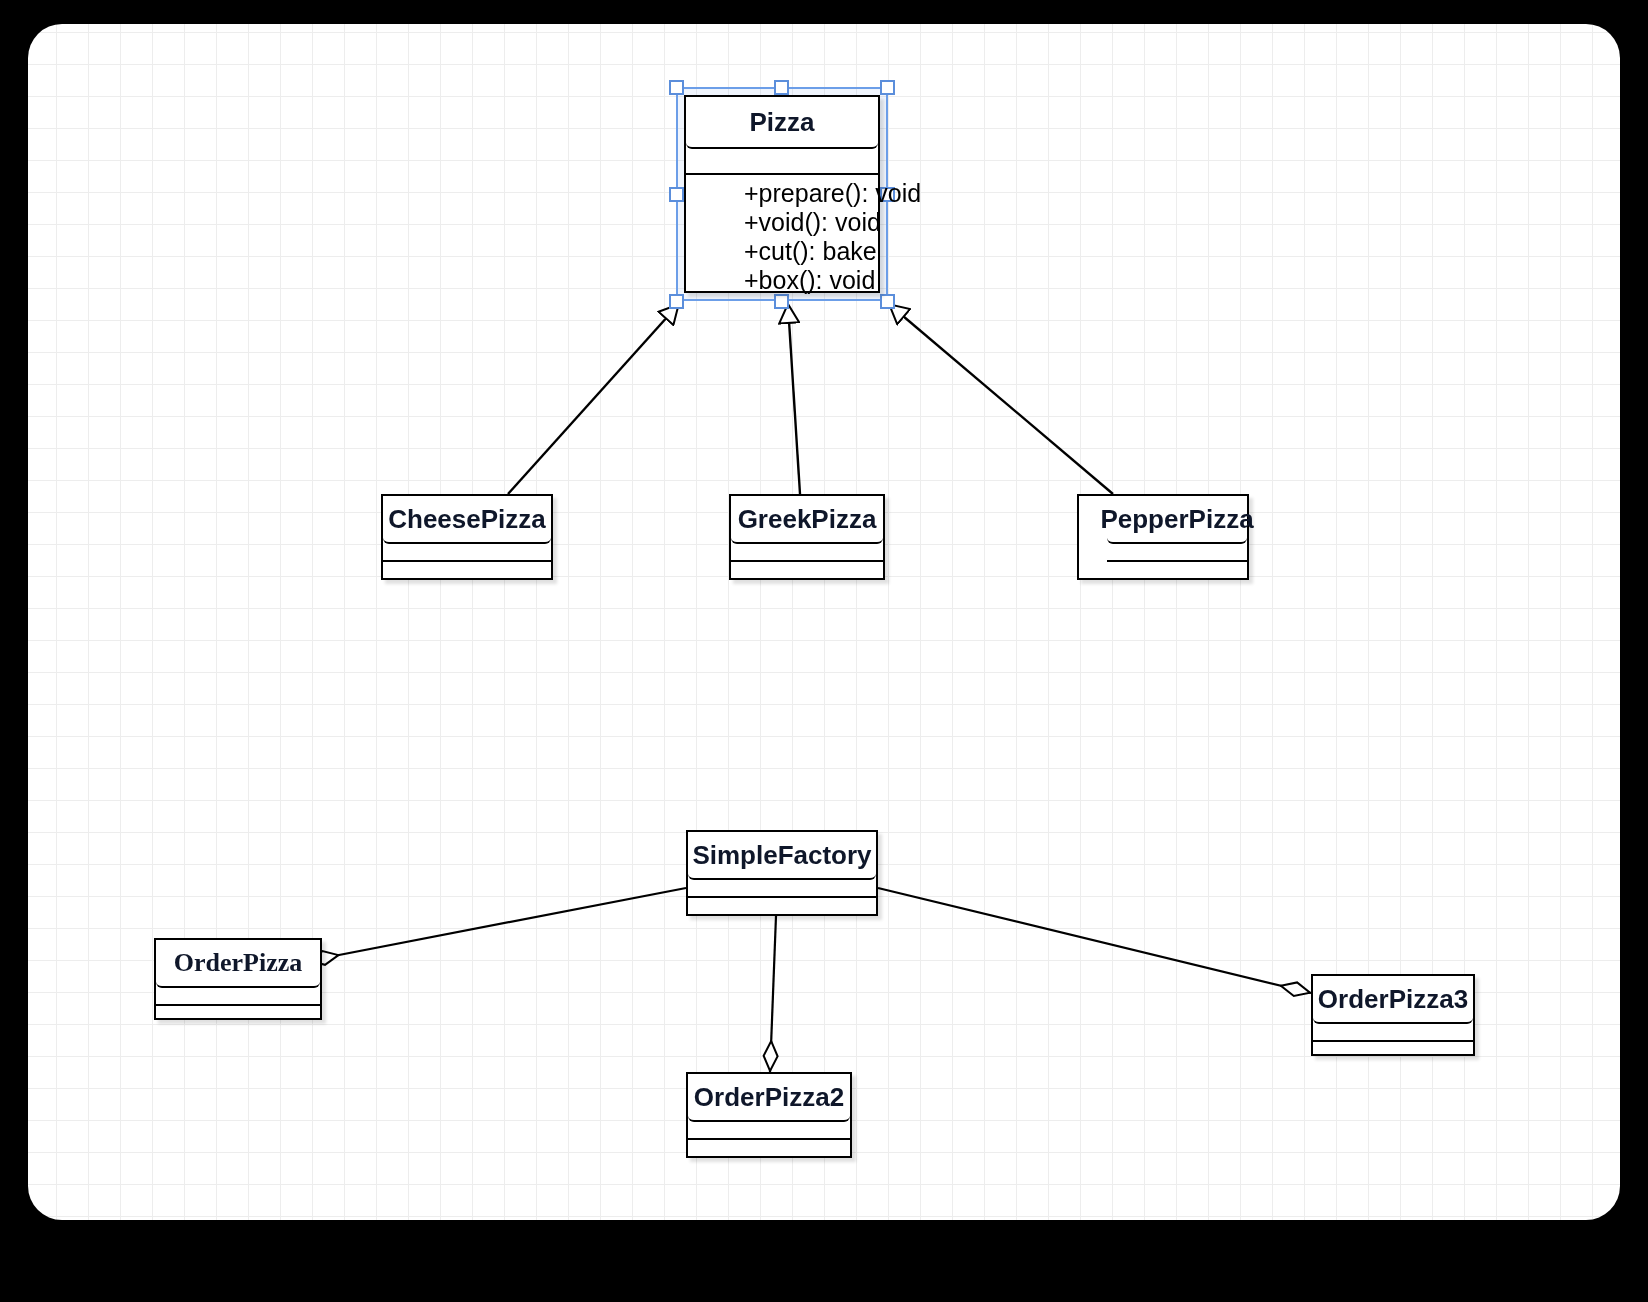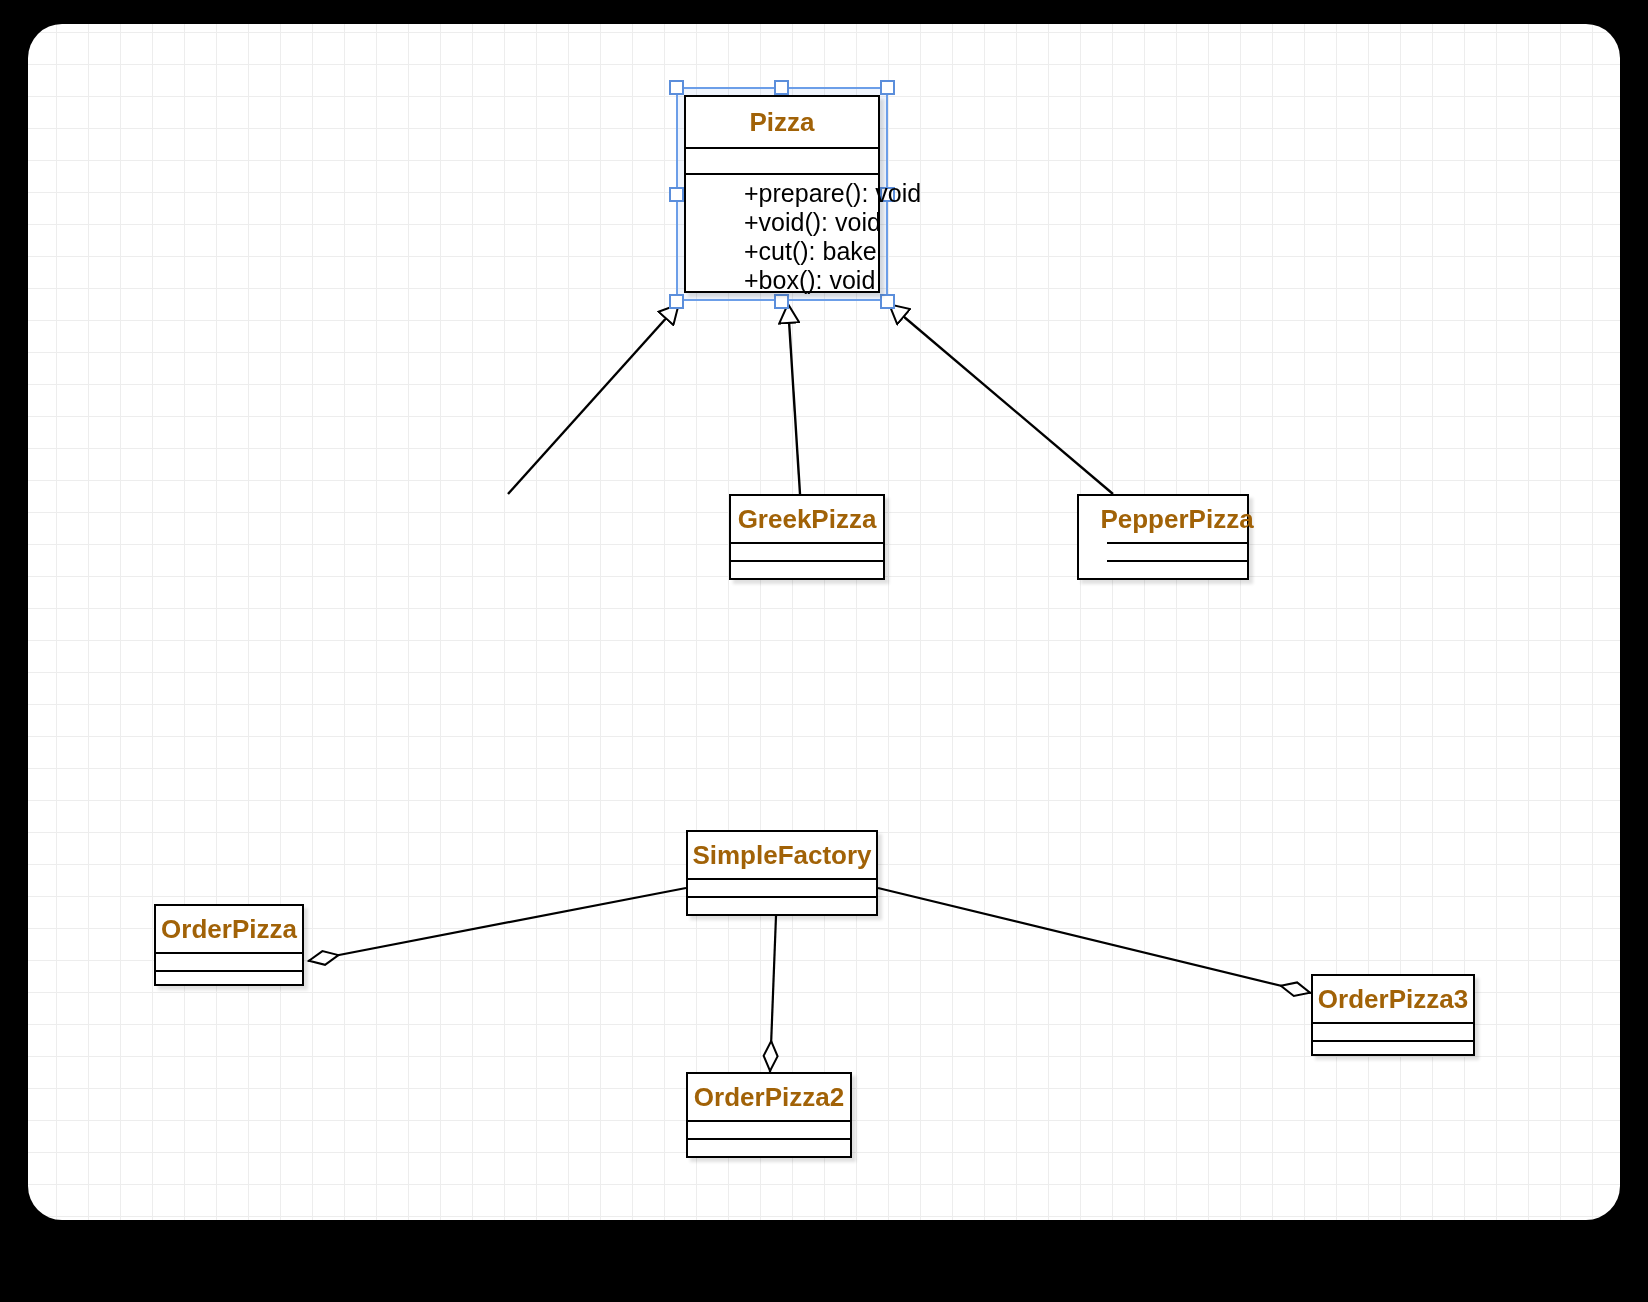--- a/index.html
+++ b/index.html
@@ -45,26 +45,27 @@
   .uml-node {
     position: absolute;
     box-sizing: border-box;
     background: #ffffff;
     border: 2px solid #000000;
     box-shadow: 4px 4px 3px rgba(0,0,0,0.12);
   }
   .uml-title {
     text-align: center;
     font-weight: bold;
-    color: #a16207;
+    color: #0f172a;
     border-bottom: 2px solid #000000;
     box-sizing: border-box;
     display: flex;
     align-items: center;
     justify-content: center;
+    border-radius: 6px;
   }
   .uml-attrs {
     border-bottom: 2px solid #000000;
     box-sizing: border-box;
   }
   .uml-methods {
     box-sizing: border-box;
     padding: 4px 10px 6px 10px;
   }
   .uml-method-line {
@@ -107,21 +108,21 @@
 
   
   .sub-node .uml-title { height: 48px; font-size: 26px; }
   .sub-node .uml-attrs { height: 18px; }
   .sub-node .uml-methods { height: 18px; padding: 0; }
 
   #node-cheesepizza { left: 381px; top: 494px; width: 172px; height: 86px; }
   #node-greekpizza  { left: 729px; top: 494px; width: 156px; height: 86px; }
   #node-pepperpizza { left: 1077px; top: 494px; width: 172px; height: 86px; padding-left: 28px; }
   #node-simplefactory { left: 686px; top: 830px; width: 192px; height: 86px; }
-  #node-orderpizza  { left: 154px; top: 904px; width: 150px; height: 82px; }
+  #node-orderpizza  { left: 154px; top: 938px; width: 168px; height: 82px; font-family: Liberation Serif, serif; }
   #node-orderpizza2 { left: 686px; top: 1072px; width: 166px; height: 86px; }
   #node-orderpizza3 { left: 1311px; top: 974px; width: 164px; height: 82px; }
 
   #node-orderpizza .uml-title,
   #node-orderpizza2 .uml-title,
   #node-orderpizza3 .uml-title,
   #node-simplefactory .uml-title { height: 48px; font-size: 26px; }
   #node-orderpizza .uml-attrs,
   #node-orderpizza2 .uml-attrs,
   #node-orderpizza3 .uml-attrs,
@@ -183,20 +184,25 @@
     <div class="uml-title">Pizza</div>
     <div class="uml-attrs"></div>
     <div class="uml-methods">
       <div class="uml-method-line">+prepare(): void</div>
       <div class="uml-method-line">+void(): void</div>
       <div class="uml-method-line">+cut(): bake</div>
       <div class="uml-method-line">+box(): void</div>
     </div>
   </div>
 
+  <div class="uml-node sub-node" id="node-cheesepizza">
+    <div class="uml-title">CheesePizza</div>
+    <div class="uml-attrs"></div>
+    <div class="uml-methods"></div>
+  </div>
 
   <div class="uml-node sub-node" id="node-greekpizza">
     <div class="uml-title">GreekPizza</div>
     <div class="uml-attrs"></div>
     <div class="uml-methods"></div>
   </div>
 
   <div class="uml-node sub-node" id="node-pepperpizza">
     <div class="uml-title">PepperPizza</div>
     <div class="uml-attrs"></div>

